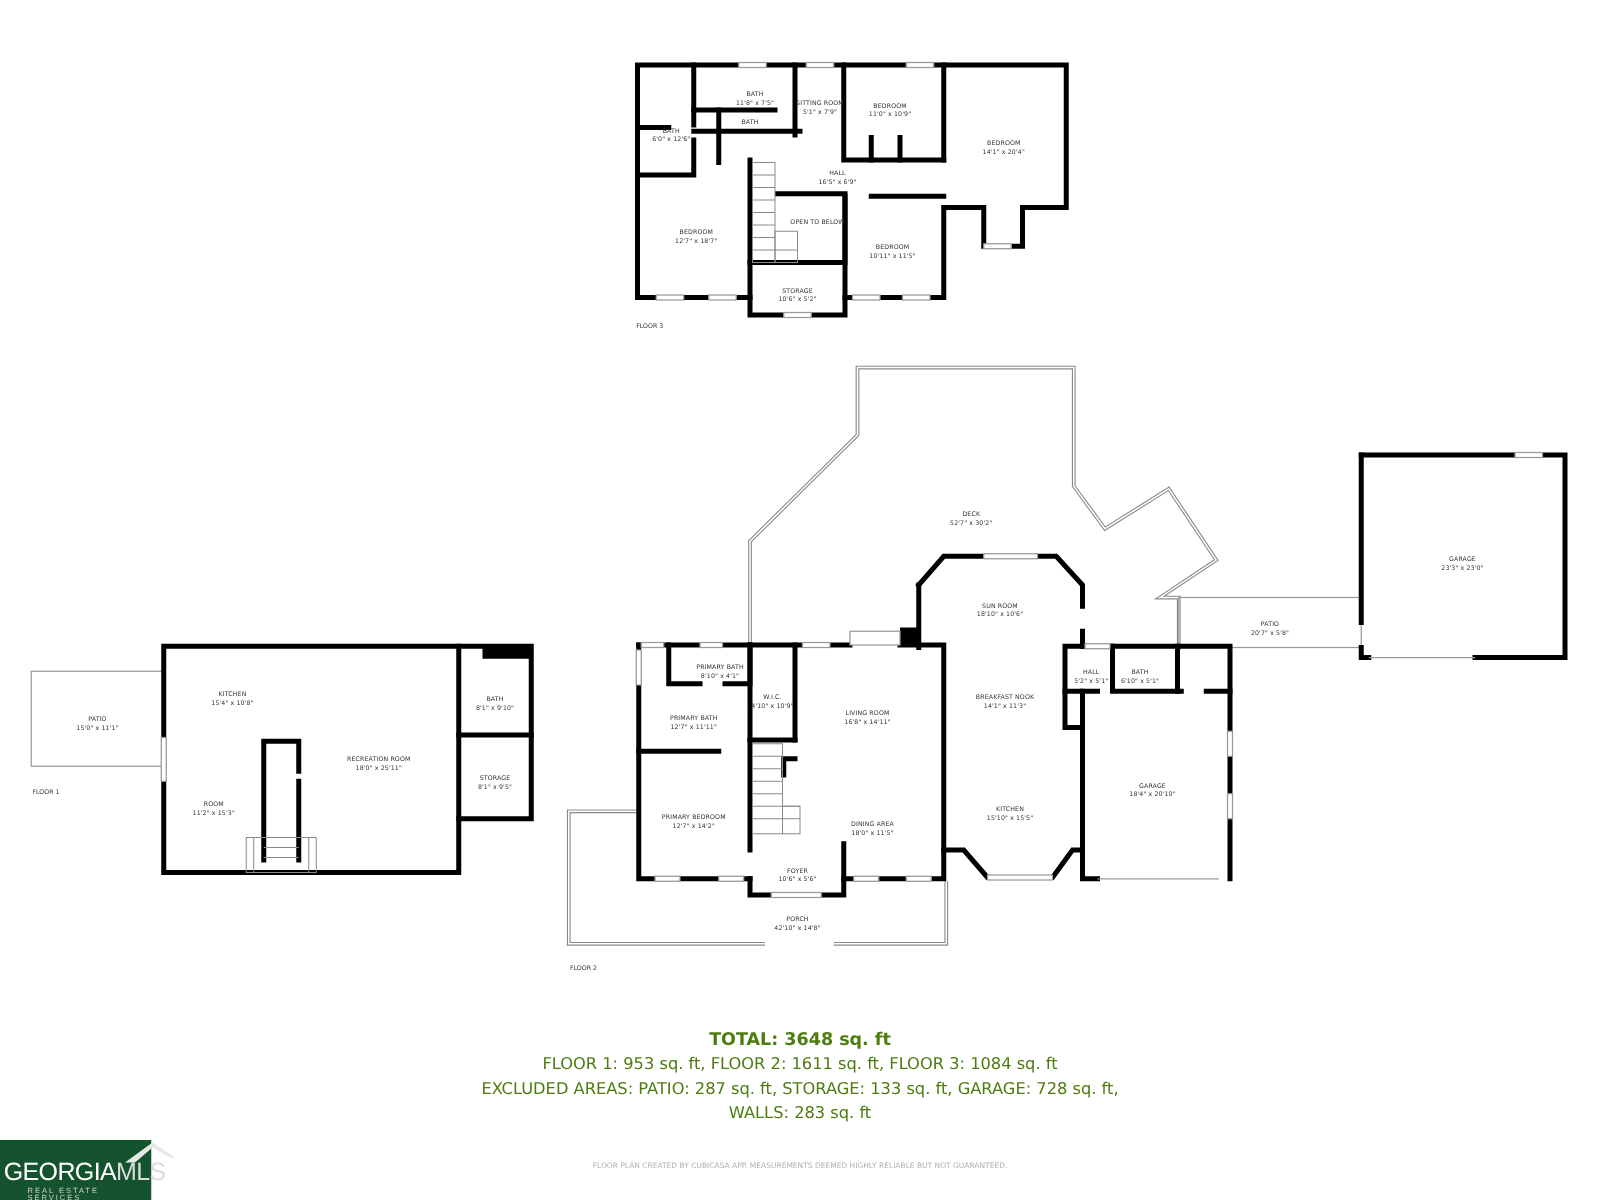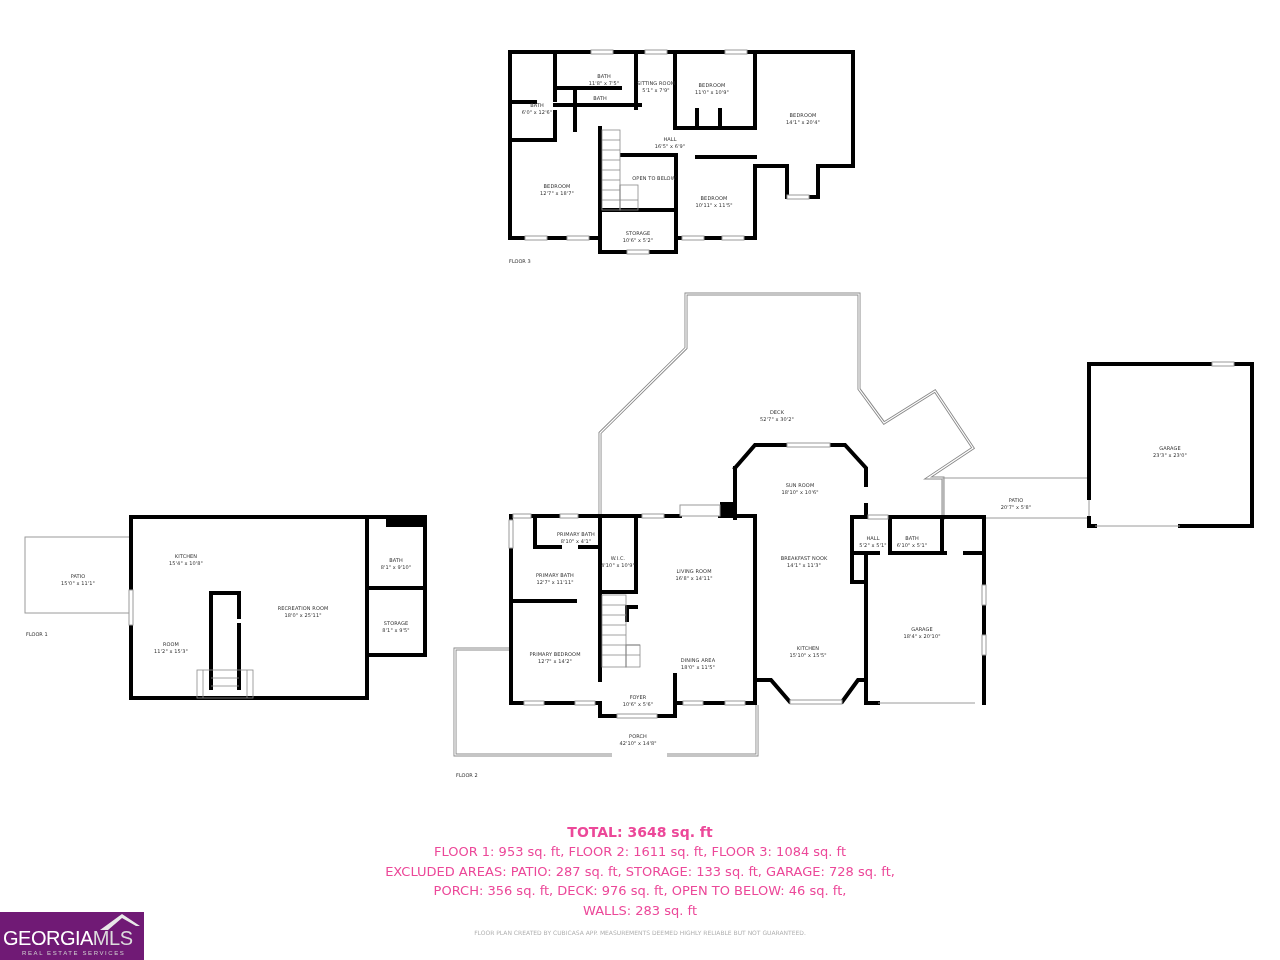--- a/index.html
+++ b/index.html
@@ -6,25 +6,25 @@
   body { width:1280px; height:960px; position:relative; overflow:hidden; font-family:"DejaVu Sans", sans-serif; }
   svg.plan { position:absolute; left:0; top:0; }
   .wall { fill:none; stroke:#000; stroke-width:4; stroke-linecap:square; }
   .thin { fill:none; stroke:#9a9a9a; stroke-width:1; }
   .outline { fill:none; stroke:#8a8a8a; stroke-width:3; }
   .outline-in { fill:none; stroke:#fff; stroke-width:1.2; }
   .win { fill:#fff; stroke:#9a9a9a; stroke-width:1; }
   .stair { fill:none; stroke:#8a8a8a; stroke-width:0.8; }
   .lbl { position:absolute; text-align:center; font-size:5px; line-height:6.5px; color:#333; transform:translateX(-50%); white-space:nowrap; letter-spacing:0.1px; }
   .floor-lbl { position:absolute; font-size:5px; color:#333; }
-  .summary { position:absolute; left:0; width:1280px; top:823px; text-align:center; font-family:"DejaVu Sans", sans-serif; color:#ec4899; }
+  .summary { position:absolute; left:0; width:1280px; top:823px; text-align:center; font-family:"DejaVu Sans", sans-serif; color:#4d7c0f; }
   .summary .total { font-weight:bold; font-size:14px; line-height:19px; }
   .summary .line { font-size:13px; line-height:19.5px; }
   .credit { position:absolute; left:0; width:1280px; top:929px; text-align:center; font-size:6px; color:#b0b0b0; }
-  .logo { position:absolute; left:0; top:912px; width:144px; height:48px; background:#701a75; color:#fff; }
+  .logo { position:absolute; left:0; top:912px; width:121px; height:48px; background:#14532d; color:#fff; }
   .logo .brand { position:absolute; left:3px; top:15px; font-size:20px; letter-spacing:-0.5px; font-family:"Liberation Sans", sans-serif; }
   .logo .brand .mls { color:#dcdcdc; }
   .logo .sub { position:absolute; left:22px; top:38px; font-size:6px; letter-spacing:1.6px; color:#cfcfcf; font-family:"Liberation Sans", sans-serif; }
   .logo .roof { position:absolute; left:96px; top:0px; }
 </style>
 </head>
 <body>
 
 <svg class="plan" width="1280" height="960" viewBox="0 0 1280 960" xmlns="http://www.w3.org/2000/svg">
 
@@ -312,21 +312,20 @@
       <div>PORCH</div>
       <div>42'10" x 14'8"</div>
     </div>
   <div class="floor-lbl" style="left:456px;top:772px;">FLOOR 2</div>
 </div>
 
 <div class="summary">
   <div class="total">TOTAL: 3648 sq. ft</div>
   <div class="line">FLOOR 1: 953 sq. ft, FLOOR 2: 1611 sq. ft, FLOOR 3: 1084 sq. ft</div>
   <div class="line">EXCLUDED AREAS: PATIO: 287 sq. ft, STORAGE: 133 sq. ft, GARAGE: 728 sq. ft,</div>
-  <div class="line">PORCH: 356 sq. ft, DECK: 976 sq. ft, OPEN TO BELOW: 46 sq. ft,</div>
   <div class="line">WALLS: 283 sq. ft</div>
 </div>
 <div class="credit">FLOOR PLAN CREATED BY CUBICASA APP. MEASUREMENTS DEEMED HIGHLY RELIABLE BUT NOT GUARANTEED.</div>
 
 <div class="logo">
   <svg class="roof" width="46" height="20" viewBox="0 0 46 20">
     <polygon points="4,18 26,2 44,14 40,14 26,6 12,18" fill="#e8e8e8"></polygon>
   </svg>
   <div class="brand"><span>GEORGIA</span><span class="mls">MLS</span></div>
   <div class="sub">REAL ESTATE SERVICES</div>

